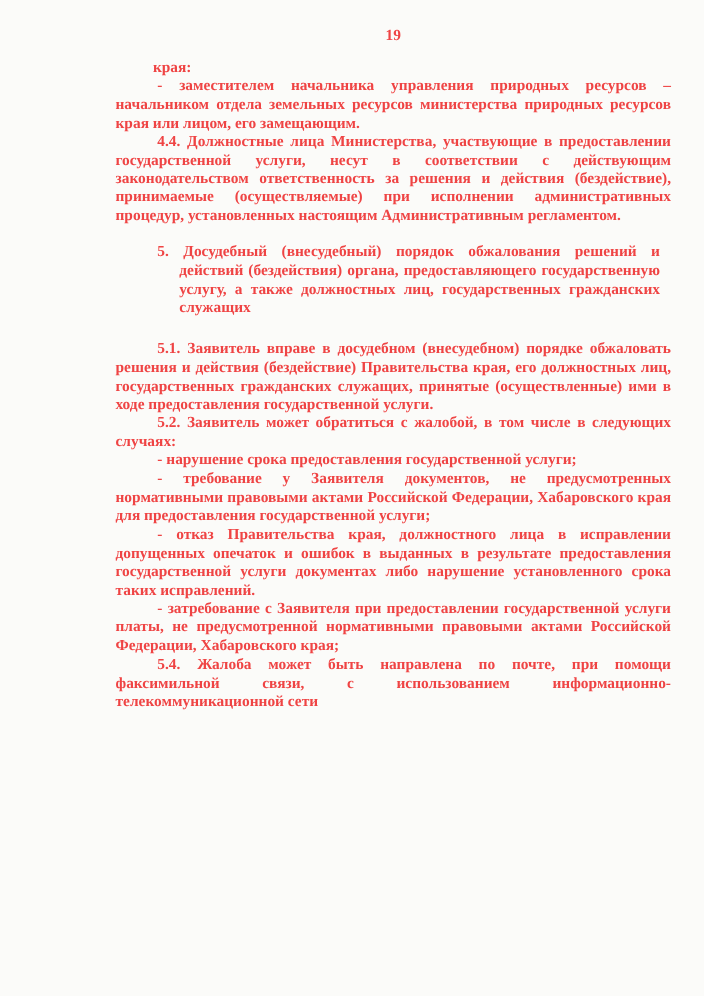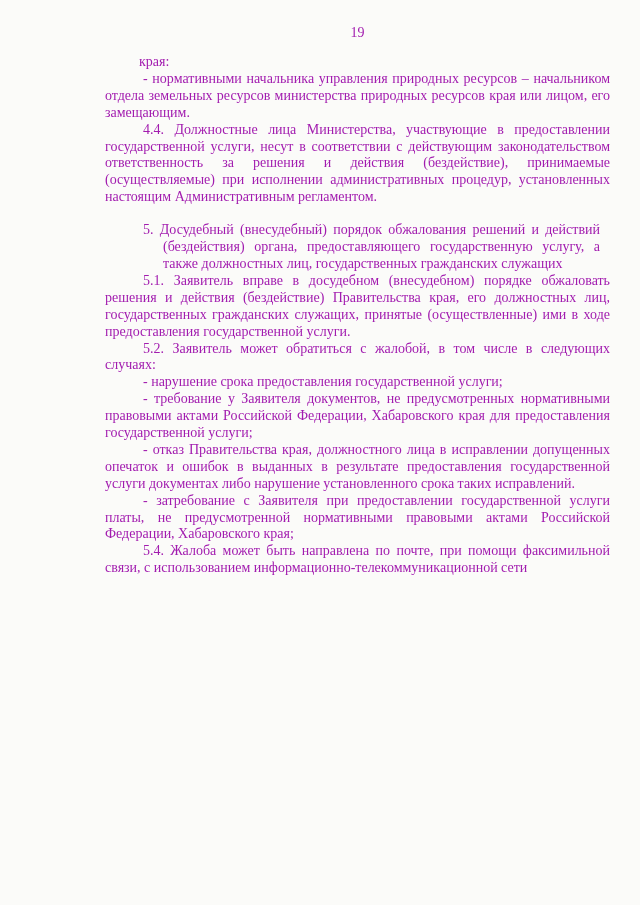--- a/index.html
+++ b/index.html
@@ -7,52 +7,53 @@
   body {
     width: 640px;
     height: 905px;
     background: #fbfbf9;
     font-family: "Liberation Serif", serif;
   }
   .page {
     width: 640px;
     height: 905px;
     padding: 24px 30px 0 105px;
-    color: #a21caf;
+    color: #ef4444;
     overflow: hidden;
+    font-weight: bold;
   }
   .page-number {
     text-align: center;
     font-size: 14px;
     line-height: 17px;
     margin-bottom: 13px;
   }
   .para {
     margin: 0;
     font-size: 14px;
     line-height: 16.9px;
     text-align: justify;
     hyphens: auto;
     -webkit-hyphens: auto;
   }
   .para.plain  { text-indent: 0; margin-left: 34px; }
   .para.indent { text-indent: 38px; }
   .para.heading {
-    margin: 16px 10px 0 58px;
+    margin: 16px 10px 20px 58px;
     text-indent: -20px;
   }
 </style>
 </head>
 <body>
 
 <div class="page">
   <div class="page-number">19</div>
   <div class="doc-body">
       <p class="para plain">края:</p>
-      <p class="para indent">- нормативными начальника управления природных ресурсов – начальником отдела земельных ресурсов министерства природных ресурсов края или лицом, его замещающим.</p>
+      <p class="para indent">- заместителем начальника управления природных ресурсов – начальником отдела земельных ресурсов министерства природных ресурсов края или лицом, его замещающим.</p>
       <p class="para indent">4.4. Должностные лица Министерства, участвующие в предоставлении государственной услуги, несут в соответствии с действующим законодательством ответственность за решения и действия (бездействие), принимаемые (осуществляемые) при исполнении административных процедур, установленных настоящим Административным регламентом.</p>
       <p class="para heading">5. Досудебный (внесудебный) порядок обжалования решений и действий (бездействия) органа, предоставляющего государственную услугу, а также должностных лиц, государственных гражданских служащих</p>
       <p class="para indent">5.1. Заявитель вправе в досудебном (внесудебном) порядке обжаловать решения и действия (бездействие) Правительства края, его должностных лиц, государственных гражданских служащих, принятые (осуществленные) ими в ходе предоставления государственной услуги.</p>
       <p class="para indent">5.2. Заявитель может обратиться с жалобой, в том числе в следующих случаях:</p>
       <p class="para indent">- нарушение срока предоставления государственной услуги;</p>
       <p class="para indent">- требование у Заявителя документов, не предусмотренных нормативными правовыми актами Российской Федерации, Хабаровского края для предоставления государственной услуги;</p>
       <p class="para indent">- отказ Правительства края, должностного лица в исправлении допущенных опечаток и ошибок в выданных в результате предоставления государственной услуги документах либо нарушение установленного срока таких исправлений.</p>
       <p class="para indent">- затребование с Заявителя при предоставлении государственной услуги платы, не предусмотренной нормативными правовыми актами Российской Федерации, Хабаровского края;</p>
       <p class="para indent">5.4. Жалоба может быть направлена по почте, при помощи факсимильной связи, с использованием информационно-телекоммуникационной сети</p>
     </div>

